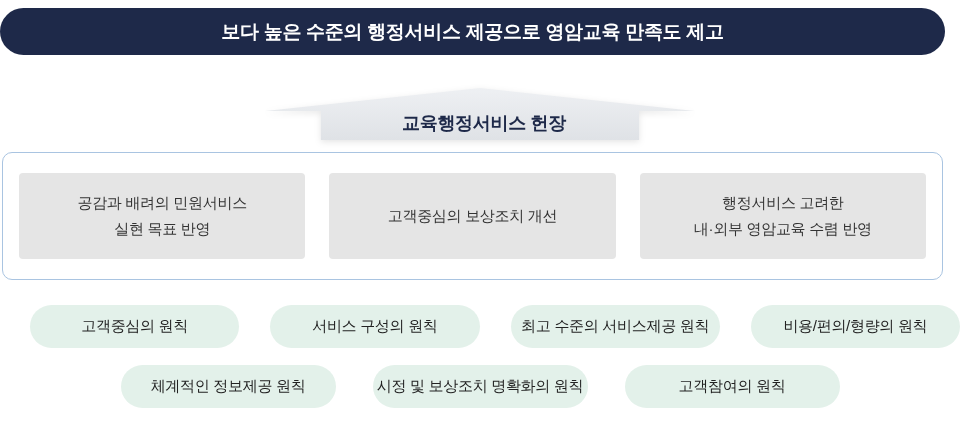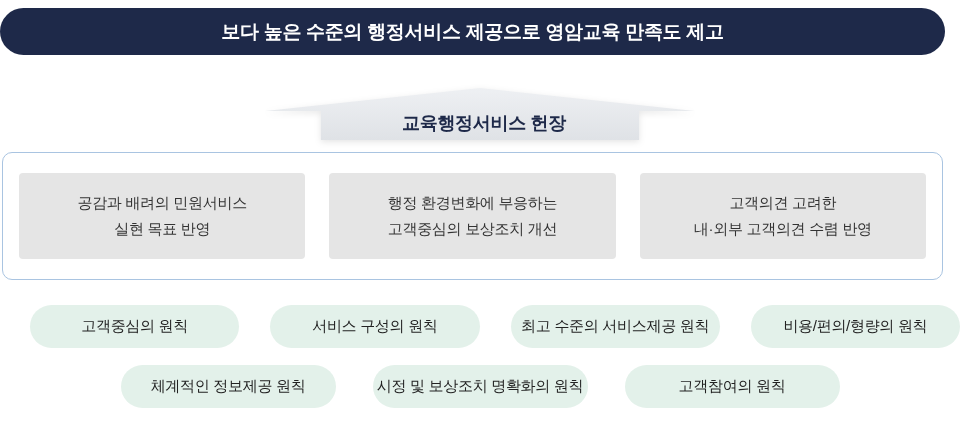--- a/index.html
+++ b/index.html
@@ -91,26 +91,25 @@
     <div class="arrow-shape"></div>
     <div class="arrow-label">교육행정서비스 헌장</div>
   </div>
 
   <div class="goal-container">
     <div class="goal-box">
       <span>공감과 배려의 민원서비스</span>
       <span>실현 목표 반영</span>
     </div>
     <div class="goal-box">
-      <span>행정 환경변화에 부응하는</span>
       <span>고객중심의 보상조치 개선</span>
     </div>
     <div class="goal-box">
-      <span>고객의견 고려한</span>
-      <span>내·외부 고객의견 수렴 반영</span>
+      <span>행정서비스 고려한</span>
+      <span>내·외부 영암교육 수렴 반영</span>
     </div>
   </div>
 
   <div class="pills-row first">
     <div class="pill">고객중심의 원칙</div>
     <div class="pill">서비스 구성의 원칙</div>
     <div class="pill">최고 수준의 서비스제공 원칙</div>
     <div class="pill">비용/편의/형량의 원칙</div>
   </div>
 

